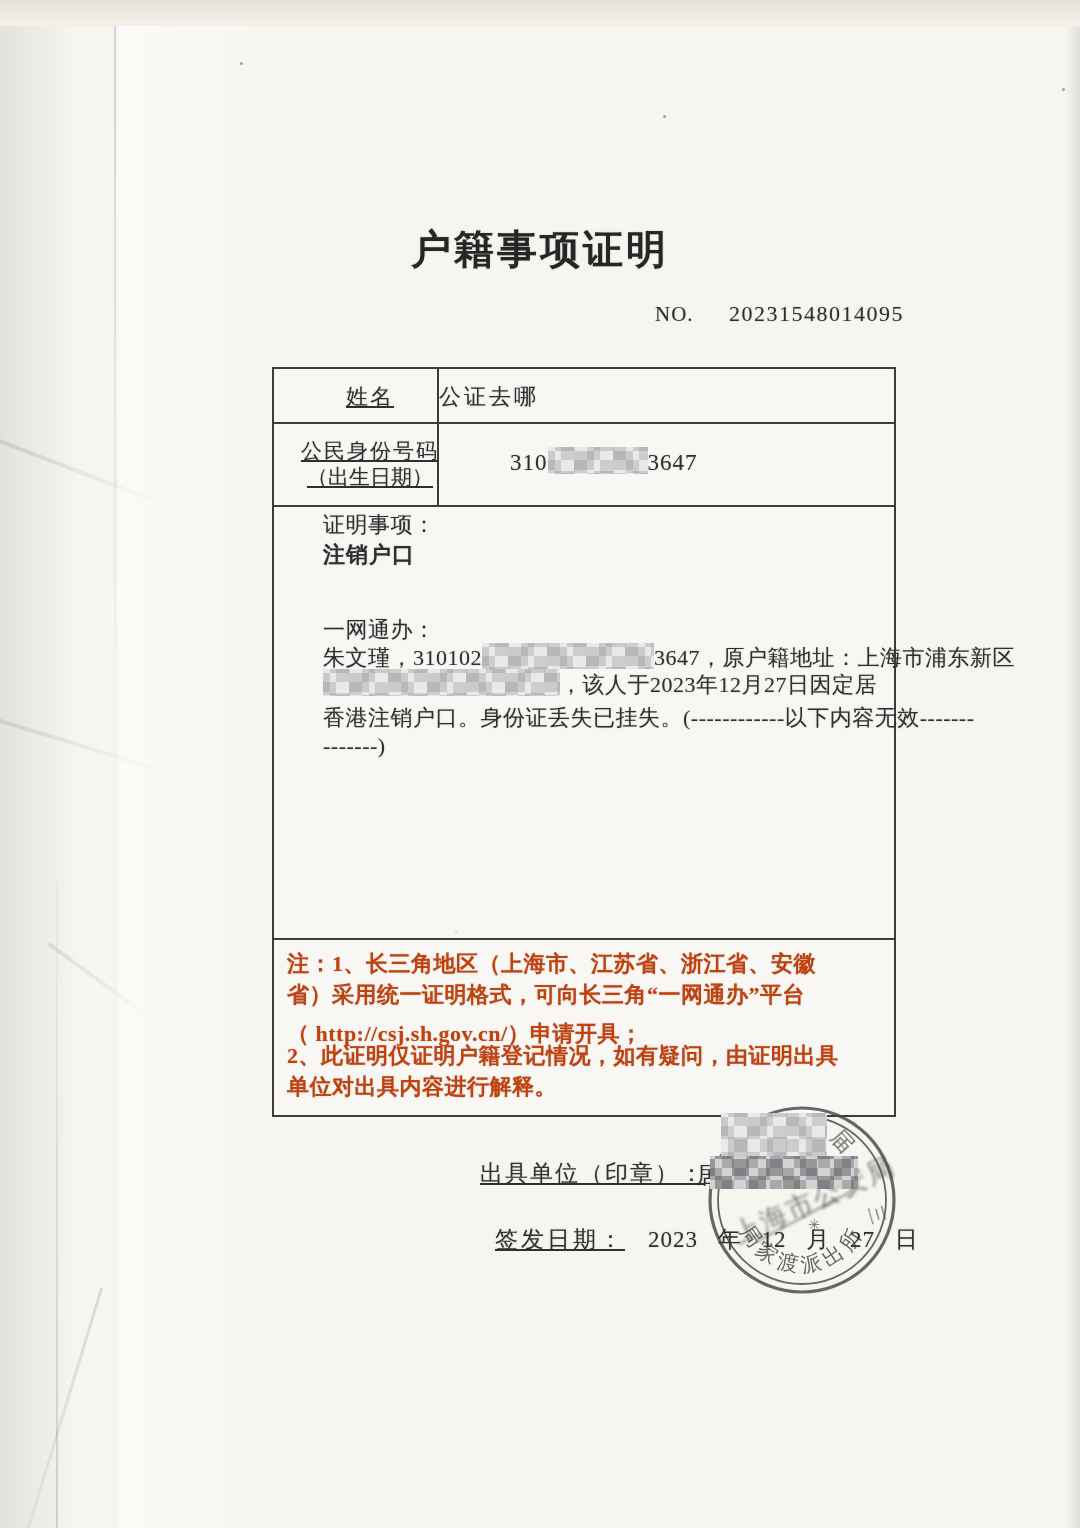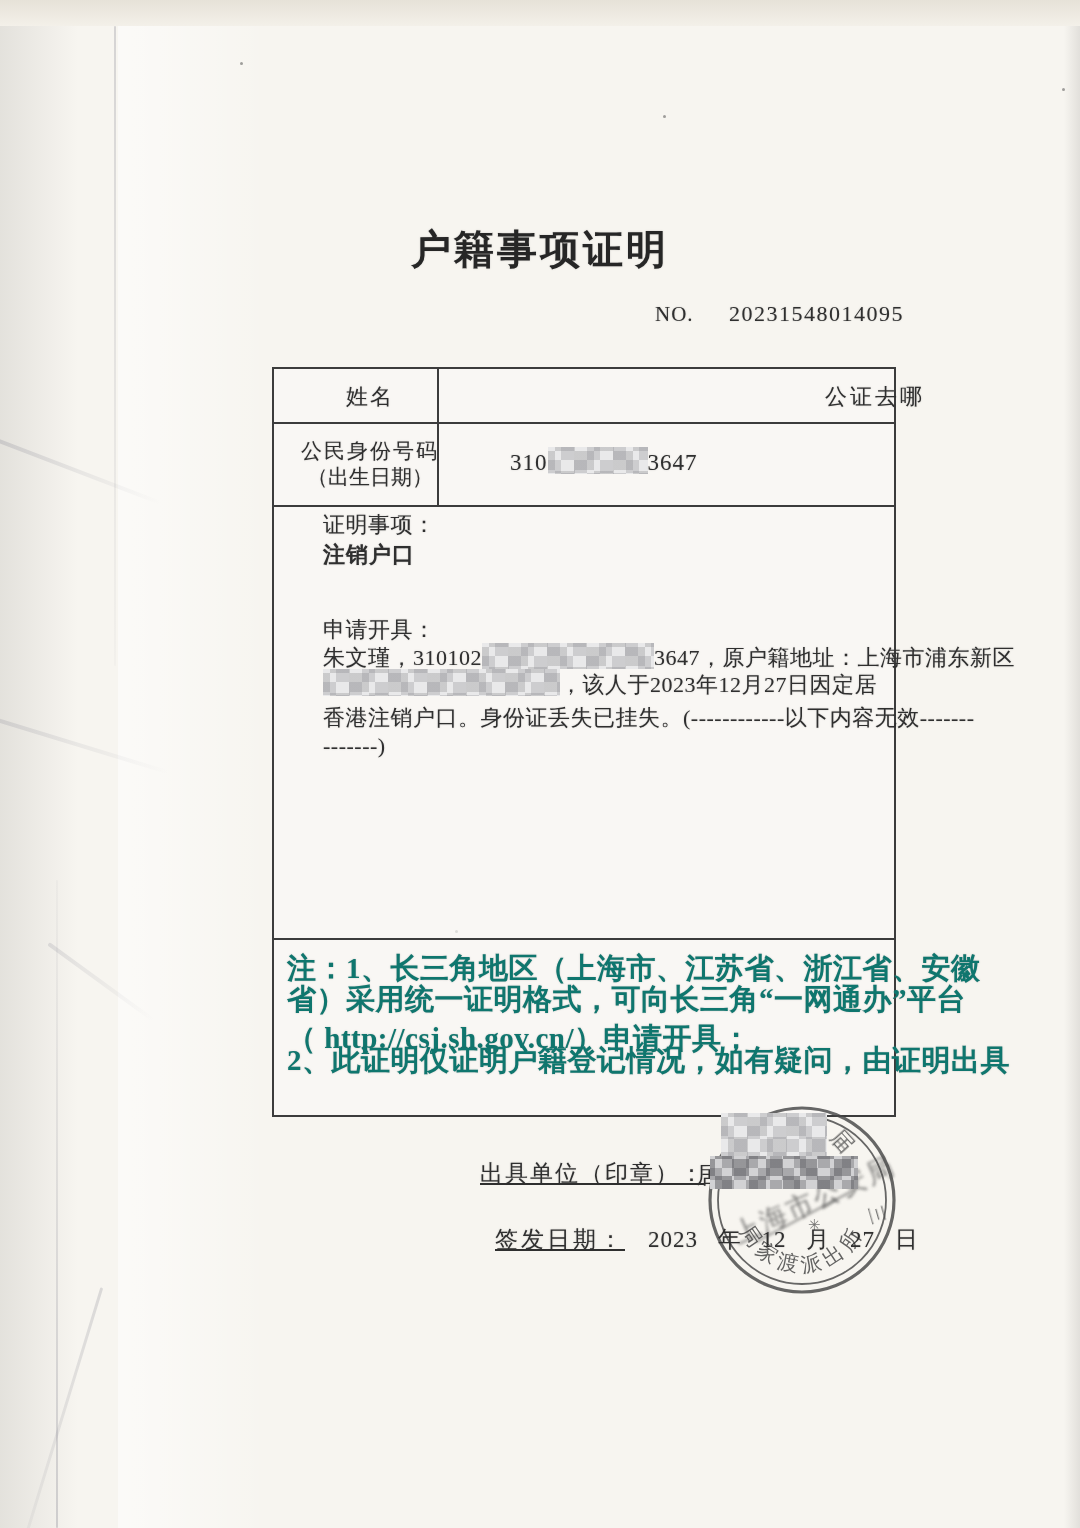--- a/index.html
+++ b/index.html
@@ -28,37 +28,37 @@
   
   .doc-title{left:0;top:222px;width:1080px;text-align:center;font-size:40px;font-weight:700;letter-spacing:3px;color:#262626;}
   .no-label{left:655px;top:302px;font-size:21px;letter-spacing:1px;}
   .no-value{left:729px;top:301px;font-size:22px;letter-spacing:1.5px;}
   
   .cert-table{left:272px;top:367px;width:620px;height:746px;border:2px solid #3c3c3c;background:rgba(255,255,255,.25);}
   .t-row1{left:0;top:0;width:100%;height:53px;border-bottom:2px solid #3c3c3c;}
   .t-row2{left:0;top:55px;width:100%;height:81px;border-bottom:2px solid #3c3c3c;}
   .t-col-div{left:163px;top:0;width:2px;height:138px;background:#3c3c3c;}
   .t-notes-div{left:0;top:569px;width:100%;height:0;border-top:2px solid #3c3c3c;}
-  .cell-label{width:192px;text-align:center;font-size:22px;letter-spacing:2px;}
+  .cell-label{width:192px;text-align:center;font-size:22px;letter-spacing:2px;text-decoration:underline;}
   .name-label{left:0;top:13px;}
-  .name-value{left:165px;top:13px;width:486px;text-align:right;font-size:22px;letter-spacing:3px;}
+  .name-value{left:165px;top:13px;width:486px;text-align:left;font-size:22px;letter-spacing:3px;}
   .id-label1{left:0;top:13px;font-size:21px;}
   .id-label2{left:0;top:41px;font-size:21px;letter-spacing:0;}
   .id-value{left:236px;top:20px;font-size:23px;letter-spacing:1px;white-space:nowrap;}
   
   .c-text{left:15px;font-size:22px;letter-spacing:.5px;white-space:nowrap;margin-left:34px;}
   .matter-label{top:141px;}
   .matter-value{top:171px;font-family:"Liberation Sans","DejaVu Sans",sans-serif;font-weight:700;letter-spacing:1px;}
   .content-label{top:246px;}
   .cl1{top:274px;}
   .cl2{top:300px;}
   .cl3{top:334px;}
   .cl4{top:364px;}
   
-  .note-line{left:13px;font-size:29px;font-weight:600;letter-spacing:.5px;white-space:nowrap;color:#0f766e;}
+  .note-line{left:13px;font-size:22px;font-weight:600;letter-spacing:.5px;white-space:nowrap;color:#c2410c;}
   .n1{top:580px;}.n2{top:611px;}.n3{top:642px;margin-top:8px;}.n4{top:672px;}.n5{top:703px;}
   
   .mosaic{
     background-image:
       repeating-conic-gradient(rgba(145,145,148,.35) 0% 25%, rgba(255,255,255,0) 0% 50%),
       repeating-conic-gradient(#cdcdcf 0% 25%, #e9e9ea 0% 50%);
     background-size:39px 39px,26px 26px;
     background-position:7px 4px,0 0;
   }
   .mosaic-dark{
@@ -111,31 +111,32 @@
 
     <div class="abs cell-label name-label ink">姓名</div>
     <div class="abs name-value ink">公证去哪</div>
 
     <div class="abs cell-label id-label1 ink" style="top:68px;">公民身份号码</div>
     <div class="abs cell-label id-label2 ink" style="top:94px;">（出生日期）</div>
     <div class="abs id-value ink" style="top:78px;"><span>310</span><span class="mosaic m-inline" style="width:100px;height:27px;"></span><span>3647</span></div>
 
     <div class="abs c-text matter-label ink">证明事项：</div>
     <div class="abs c-text matter-value ink">注销户口</div>
-    <div class="abs c-text content-label ink">申请开具：</div>
+    <div class="abs c-text content-label ink">一网通办：</div>
 
     <div class="abs c-text cl1 ink"><span>朱文瑾，310102</span><span class="mosaic m-inline" style="width:172px;height:26px;"></span><span>3647，原户籍地址：上海市浦东新区</span></div>
     <div class="abs c-text cl2 ink"><span class="mosaic m-inline" style="width:237px;height:27px;"></span><span>，该人于2023年12月27日因定居</span></div>
     <div class="abs c-text cl3 ink">香港注销户口。身份证丢失已挂失。(------------以下内容无效-------</div>
     <div class="abs c-text cl4 ink">-------)</div>
 
     <div class="abs note-line n1 ink">注：1、长三角地区（上海市、江苏省、浙江省、安徽</div>
     <div class="abs note-line n2 ink">省）采用统一证明格式，可向长三角“一网通办”平台</div>
     <div class="abs note-line n3 ink">（ http://csj.sh.gov.cn/）申请开具；</div>
     <div class="abs note-line n4 ink">2、此证明仅证明户籍登记情况，如有疑问，由证明出具</div>
+    <div class="abs note-line n5 ink">单位对出具内容进行解释。</div>
   </div>
 
   <div class="abs issuer-label ink z5">出具单位（印章）：</div>
   <div class="abs issuer-name ink">居</div>
   <div class="abs date-label ink z5">签发日期：</div>
   <div class="abs date-value ink">2023 年 12 月 27 日</div>
 
   <div class="abs stamp-wrap">
     <svg width="196" height="196" viewBox="0 0 196 196">
       <defs>

